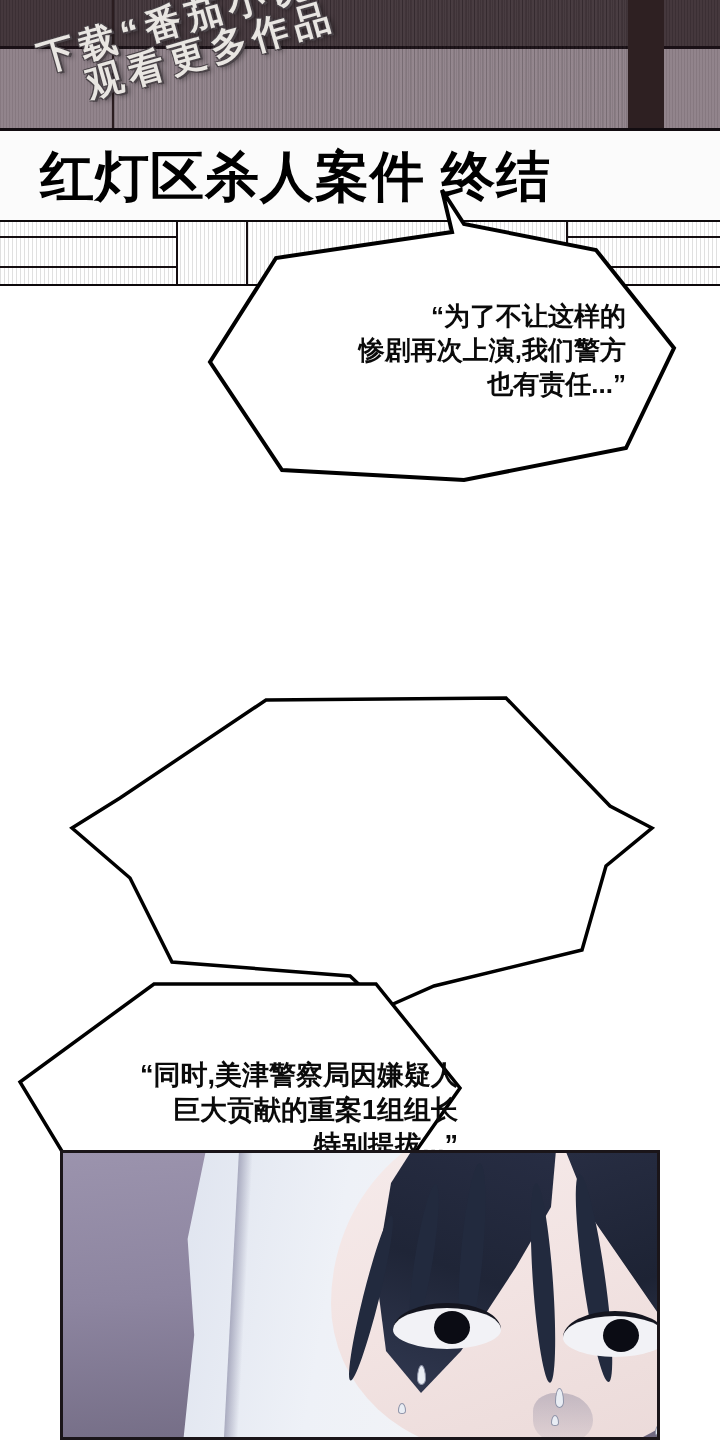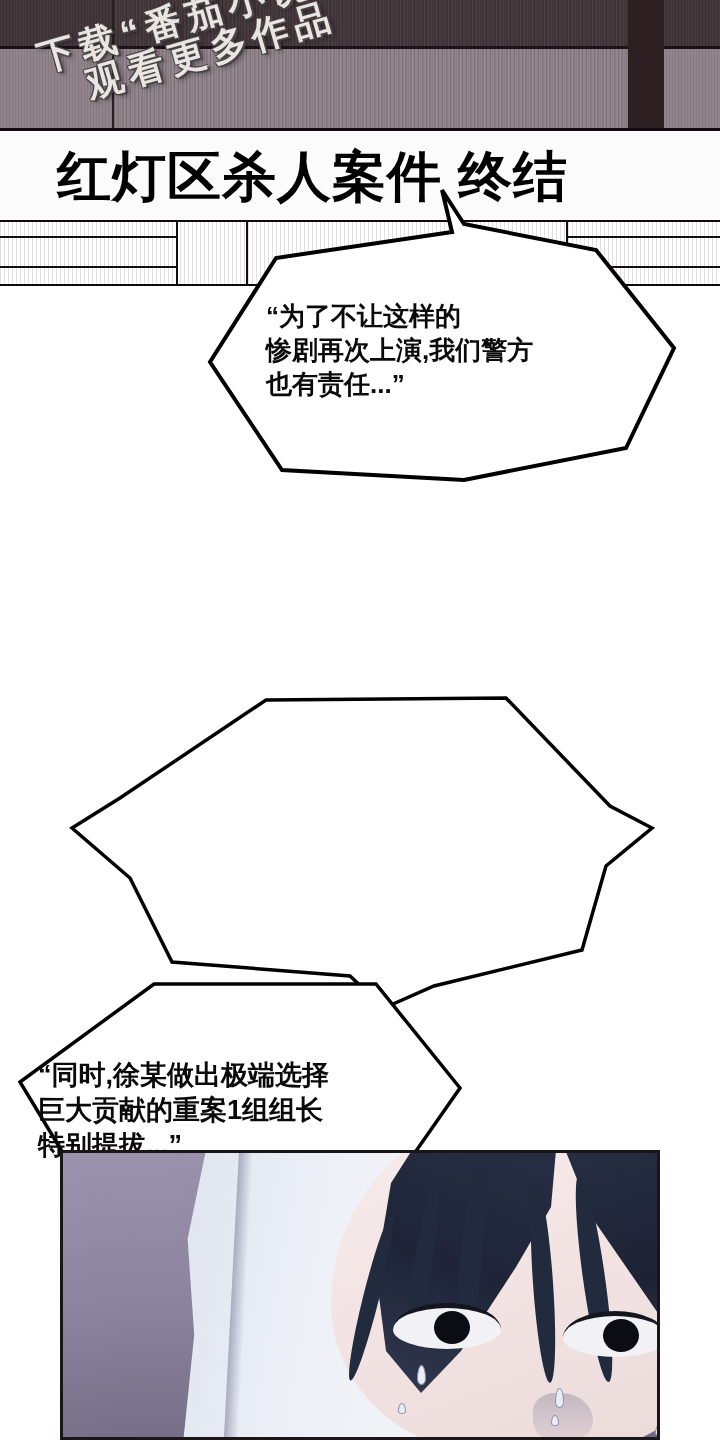--- a/index.html
+++ b/index.html
@@ -96,21 +96,21 @@
     border-top: 3px solid #120c10;
     box-sizing: border-box;
     display: flex;
     align-items: center;
   }
   .title-text {
     font-size: 54px;
     font-weight: 800;
     color: #000000;
     letter-spacing: 1px;
-    padding-left: 57px;
+    padding-left: 40px;
     line-height: 1;
     white-space: nowrap;
   }
 
   
   .wood-band {
     position: absolute;
     left: 0; top: 220px;
     width: 720px; height: 66px;
     background: linear-gradient(180deg, #2d2024 0%, #3c2b2e 30%, #44302f 62%, #2c2023 100%);
@@ -133,21 +133,21 @@
   .wl6 { left: 568px; top: 44px; width: 152px; }
   .wl7 { left: 566px; top: 0;  width: 2px; height: 66px; }
 
   
   .bubble {
     position: absolute;
   }
   .bubble svg { display: block; overflow: visible; }
   .bubble-text {
     position: absolute;
-    text-align: left;
+    text-align: right;
     color: #0a0a0a;
     font-weight: 700;
     line-height: 1.30;
     white-space: pre-line;
   }
 
   #bubble1 { left: 196px; top: 180px; }
   #bubble1 .bubble-text {
     left: 70px; top: 120px; width: 360px;
     font-size: 26px;
@@ -311,21 +311,21 @@
   <div class="bubble" id="bubble2">
     <svg width="620" height="330" viewBox="0 0 620 330">
       <path d="M 212 10 L 452 8 L 556 116 L 598 138 L 552 176 L 528 260 L 380 296 L 330 318 L 296 286 L 118 272 L 76 188 L 18 138 L 66 108 Z" fill="#ffffff" stroke="#000000" stroke-width="3.5" stroke-linejoin="miter"></path>
     </svg>
   </div>
 
   <div class="bubble" id="bubble3">
     <svg width="500" height="270" viewBox="0 0 500 270">
       <path d="M 146 6 L 368 6 L 452 110 L 392 196 L 286 214 L 224 256 L 180 212 L 58 180 L 12 104 Z" fill="#ffffff" stroke="#000000" stroke-width="3.5" stroke-linejoin="miter"></path>
     </svg>
-    <div class="bubble-text">“同时,徐某做出极端选择
+    <div class="bubble-text">“同时,美津警察局因嫌疑人
 巨大贡献的重案1组组长
 特别提拔...”</div>
   </div>
 
   <div class="panel-bottom">
     <div class="pb-bg"></div>
     <div class="pb-shirt"></div>
     <div class="pb-shirt-fold"></div>
     <div class="pb-face"></div>
     <div class="pb-hair-main"></div>

